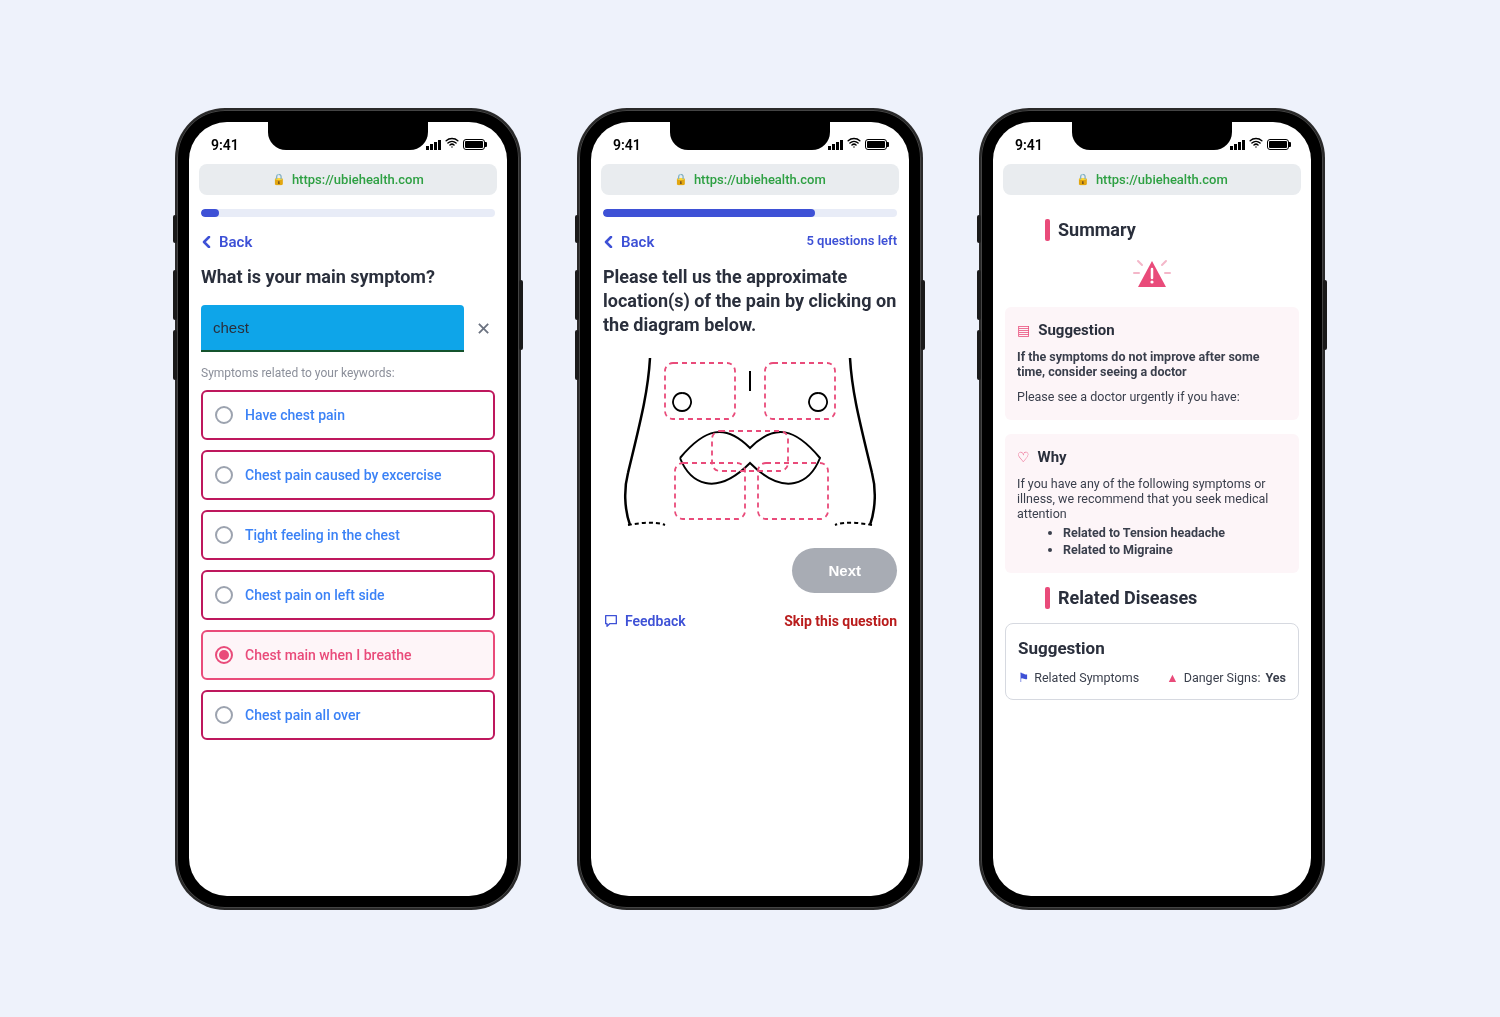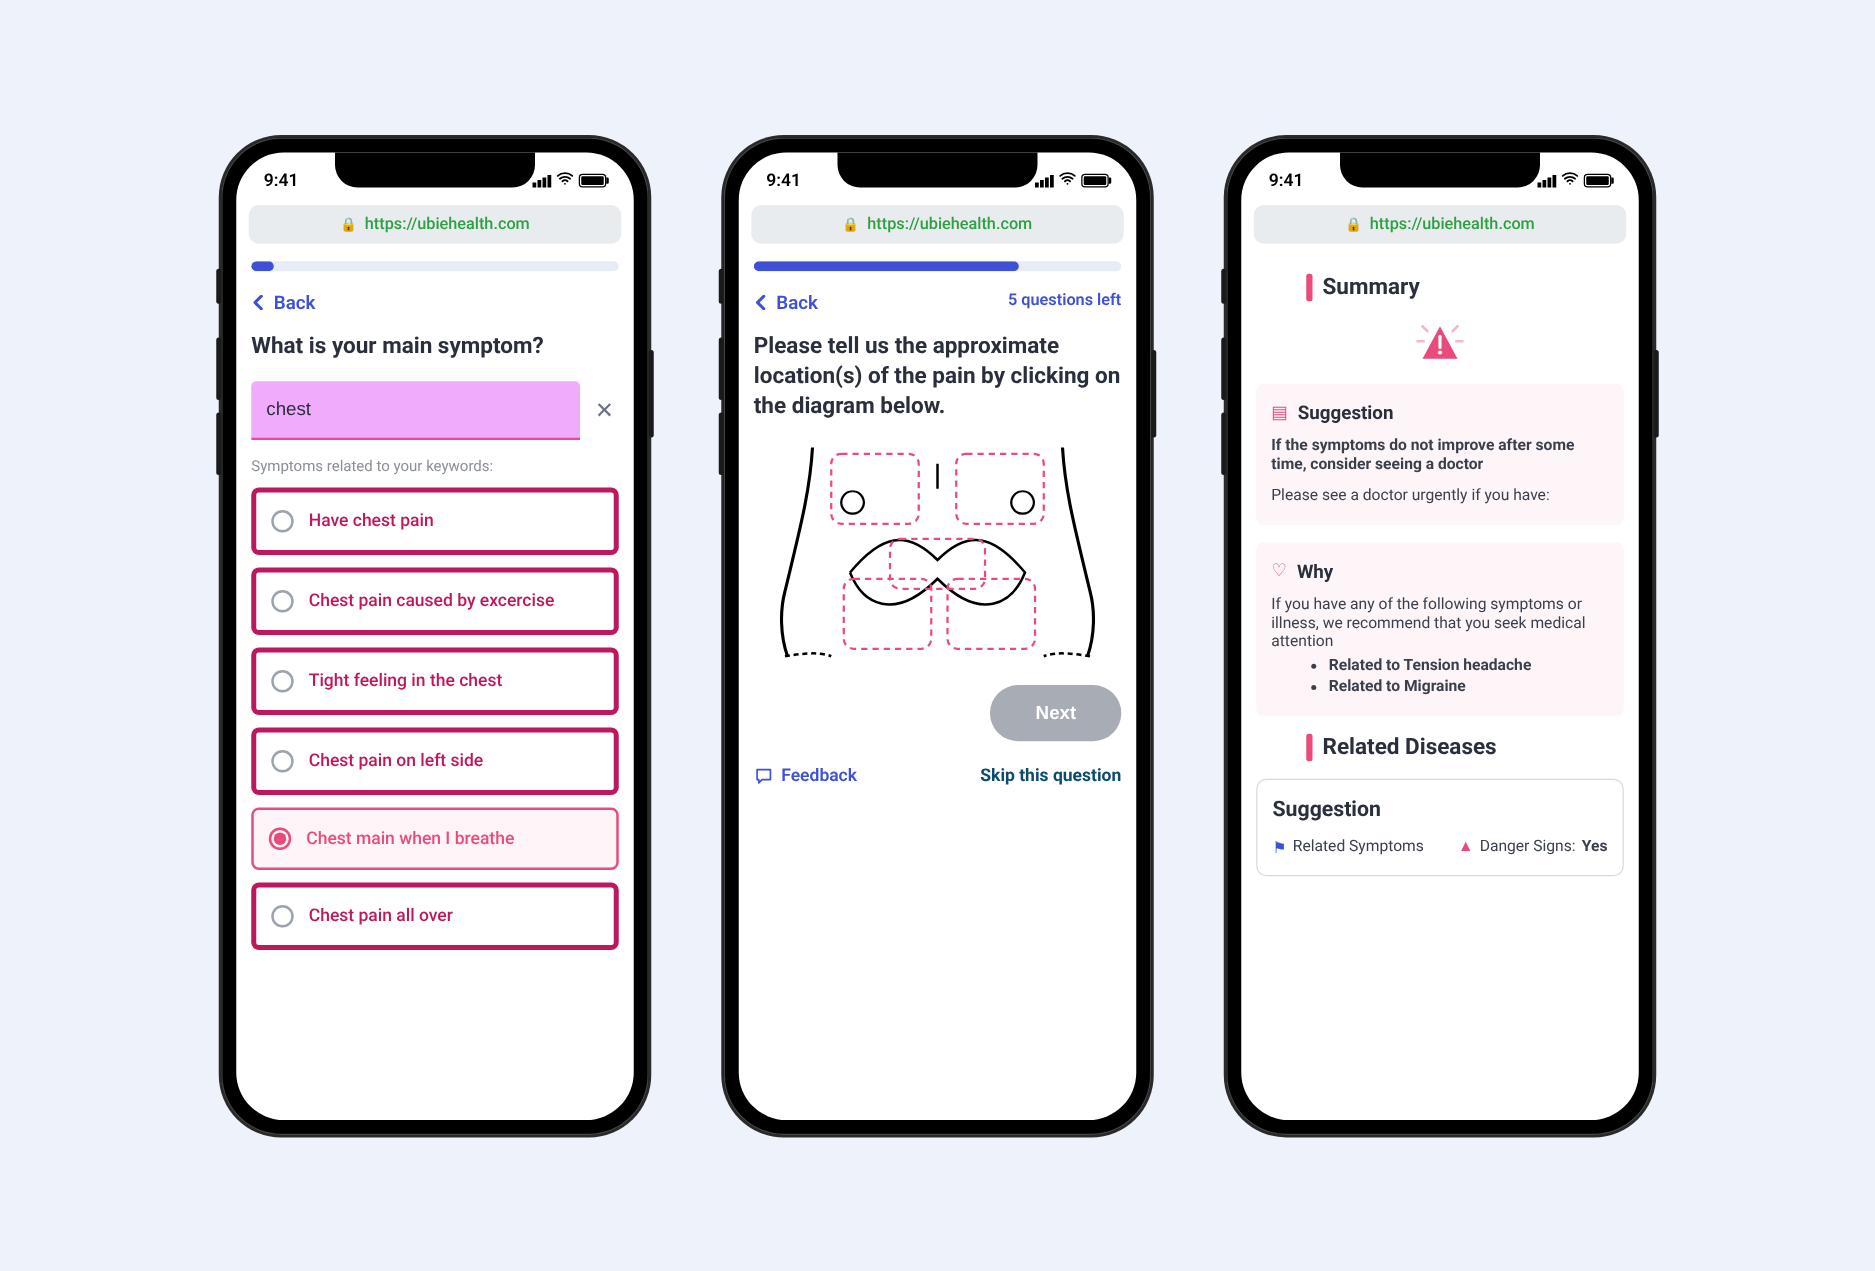--- a/index.html
+++ b/index.html
@@ -132,48 +132,48 @@
       margin-bottom: 16px;
     }
     .search-row {
       display: flex;
       align-items: center;
       gap: 8px;
       margin-bottom: 14px;
     }
     .search-input {
       flex: 1;
-      background: #f0abfc;
+      background: #0ea5e9;
       border: none;
-      border-bottom: 2px solid #ec4899;
+      border-bottom: 2px solid #14532d;
       padding: 14px 12px;
       font-size: 15px;
       color: #2a2f3c;
       border-radius: 4px 4px 0 0;
     }
     .clear-x {
       font-size: 18px;
       color: #6b7280;
       padding: 4px;
     }
     .related-label {
       font-size: 12px;
       color: #8b8f9a;
       margin-bottom: 10px;
     }
     .option {
       display: flex;
       align-items: center;
       gap: 12px;
       padding: 14px 12px;
-      border: 4px solid #be185d;
+      border: 2px solid #be185d;
       border-radius: 6px;
       margin-bottom: 10px;
       font-size: 14px;
-      color: #be185d;
+      color: #3b82f6;
       font-weight: 500;
     }
     .option.selected {
       border: 2px solid #e94b7a;
       color: #e94b7a;
       background: #fef5f8;
     }
     .radio {
       width: 18px;
       height: 18px;
@@ -218,21 +218,21 @@
       font-size: 14px;
     }
     .feedback-link {
       color: #3e51d6;
       font-weight: 600;
       display: flex;
       align-items: center;
       gap: 6px;
     }
     .skip-link {
-      color: #0c4a6e;
+      color: #b91c1c;
       font-weight: 700;
     }
     
     .section-header {
       display: flex;
       align-items: center;
       gap: 8px;
       margin: 10px 0 14px;
       padding-left: 40px;
     }

